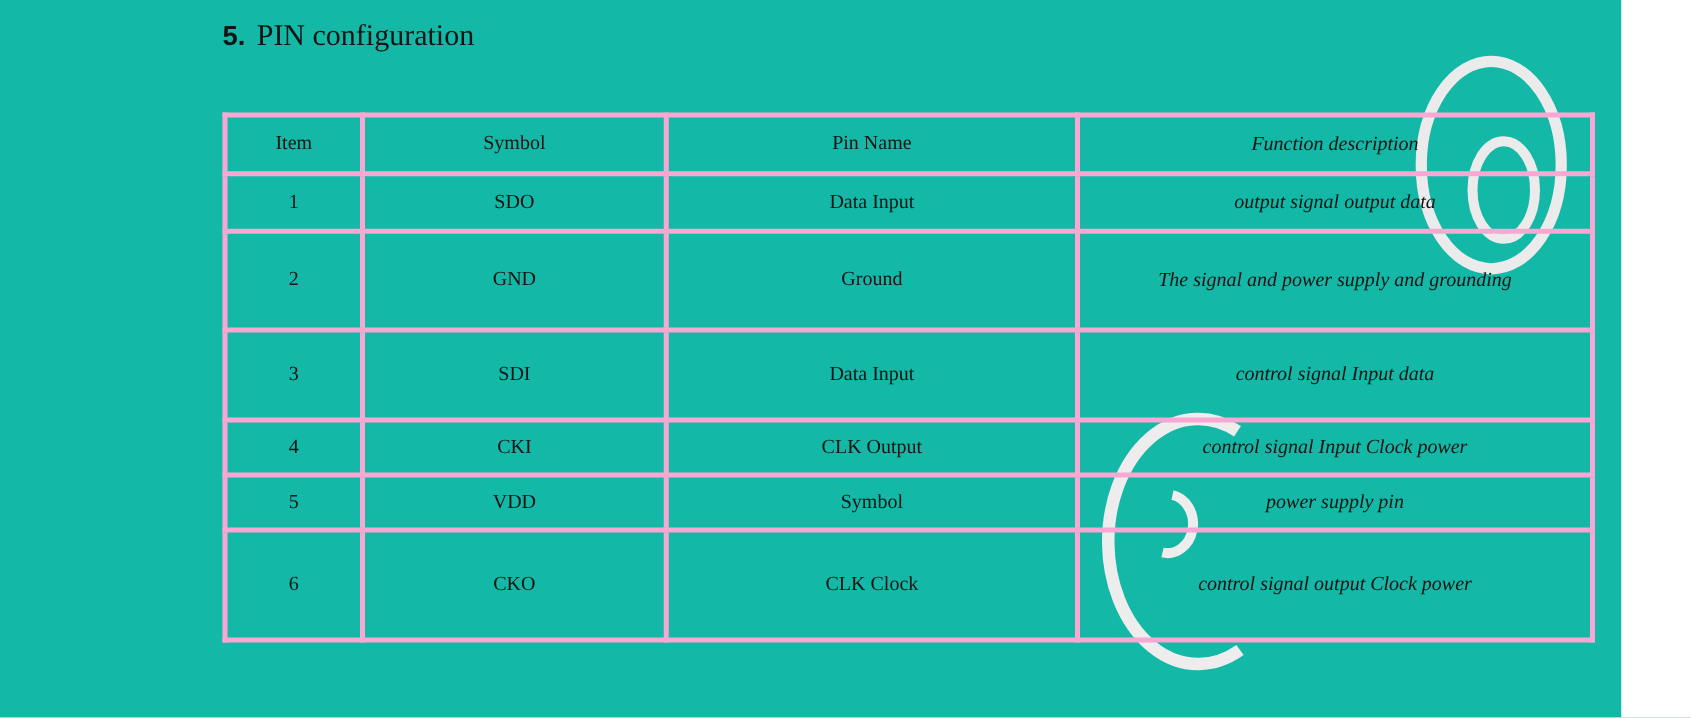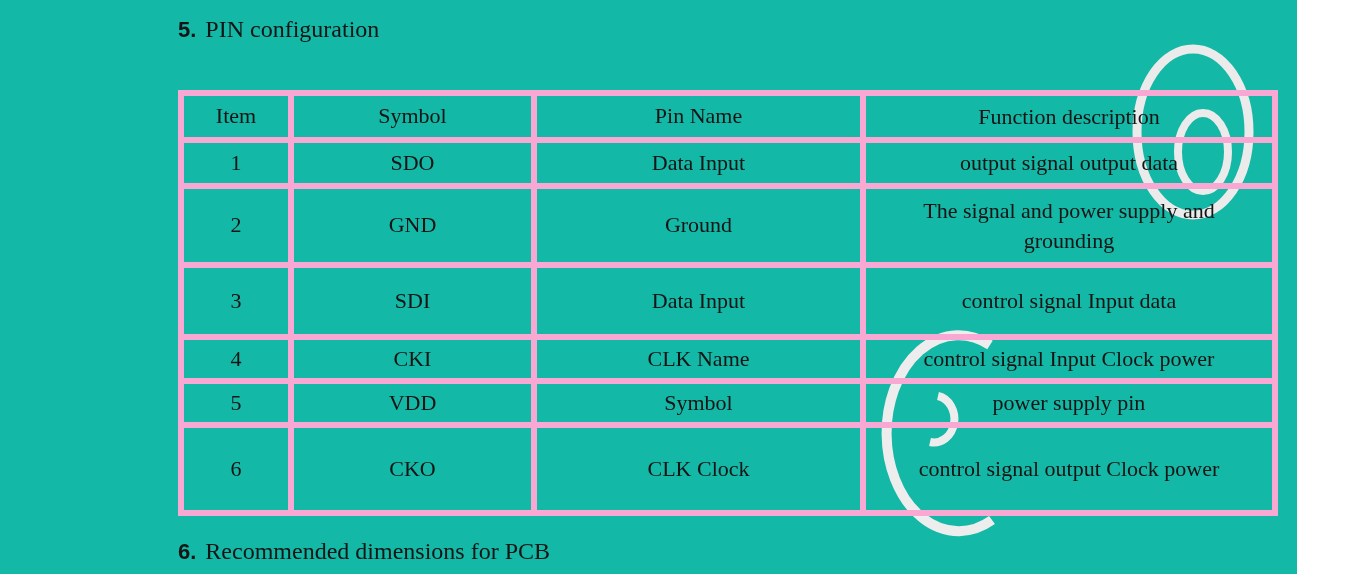--- a/index.html
+++ b/index.html
@@ -43,32 +43,33 @@
     position: absolute;
     left: 178px;
     top: 90px;
     width: 1094px;
     border-collapse: collapse;
     table-layout: fixed;
     border: 3px solid #000000;
   }
   table.pin-table th,
   table.pin-table td {
-    border: 6px solid #f9a8d4;
+    border: 4px solid #f9a8d4;
     text-align: center;
     vertical-align: middle;
     font-weight: normal;
-    font-size: 22px;
+    font-size: 16px;
     padding: 0;
     line-height: 1.3;
     overflow: hidden;
   }
   table.pin-table td.fn, table.pin-table th.fn {
     padding: 0 30px;
     line-height: 1.32;
+    font-style: italic;
   }
   thead tr          { height: 47px; }
   tbody tr:nth-child(1) { height: 46px; }
   tbody tr:nth-child(2) { height: 79px; }
   tbody tr:nth-child(3) { height: 72px; }
   tbody tr:nth-child(4) { height: 44px; }
   tbody tr:nth-child(5) { height: 44px; }
   tbody tr:nth-child(6) { height: 88px; }
 </style>
 </head>
@@ -117,35 +118,32 @@
       </tr>
       <tr>
         <td>3</td>
         <td>SDI</td>
         <td>Data Input</td>
         <td class="fn">control signal Input data</td>
       </tr>
       <tr>
         <td>4</td>
         <td>CKI</td>
-        <td>CLK Name</td>
+        <td>CLK Output</td>
         <td class="fn">control signal Input Clock power</td>
       </tr>
       <tr>
         <td>5</td>
         <td>VDD</td>
         <td>Symbol</td>
         <td class="fn">power supply pin</td>
       </tr>
       <tr>
         <td>6</td>
         <td>CKO</td>
         <td>CLK Clock</td>
         <td class="fn">control signal output Clock power</td>
       </tr>
     </tbody>
   </table>
 
-  <div class="section-heading sec6">
-    <span class="section-number">6.</span><span>Recommended dimensions for PCB</span>
-  </div>
 
 </div>
 
 </body></html>

